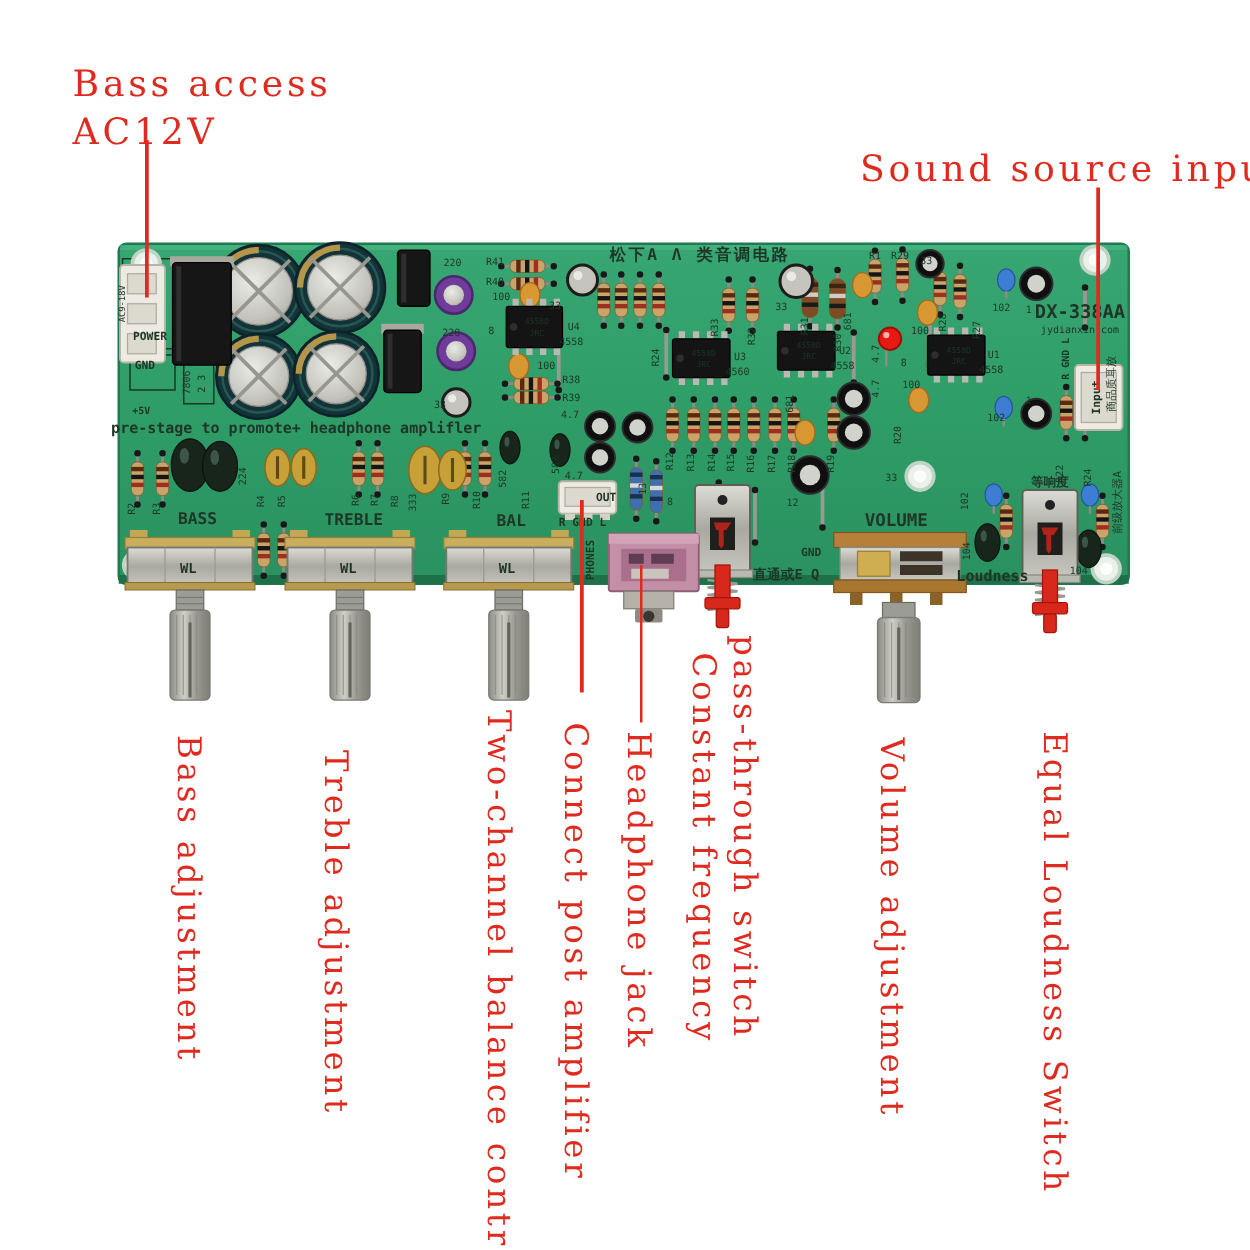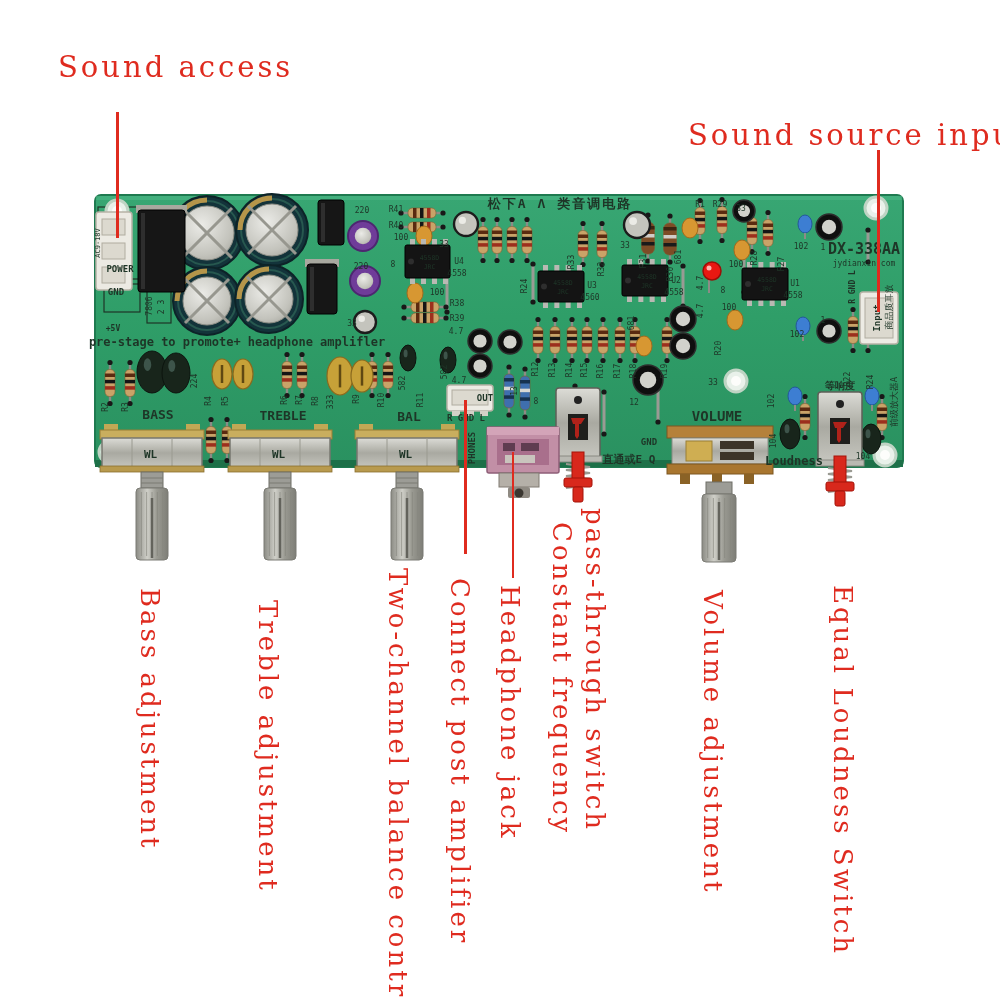--- a/index.html
+++ b/index.html
@@ -926,21 +926,22 @@
         <text x="823" y="323" font-size="8" text-anchor="middle">1</text>
       </g>
   </svg>
 
   <div class="redline" style="left:116px;top:112px;height:126px"></div>
   <div class="redline" style="left:877px;top:150px;height:162px"></div>
   <div class="redline" style="left:464px;top:400px;height:154px"></div>
   <div class="redline" style="left:512px;top:452px;height:126px;width:2px"></div>
 
   <div class="ann h" style="left:58px;top:48px">
-    <div>Sound access</div>
+    <div>Bass access</div>
+    <div>AC12V</div>
   </div>
   <div class="ann h" style="left:688px;top:116px">Sound source input</div>
 
   <div class="ann v" style="left:165px;top:588px">Bass adjustment</div>
   <div class="ann v" style="left:283px;top:600px">Treble adjustment</div>
   <div class="ann v" style="left:413px;top:568px">Two-channel balance control</div>
   <div class="ann v" style="left:475px;top:578px">Connect post amplifier</div>
   <div class="ann v" style="left:525px;top:585px">Headphone jack</div>
   <div class="ann v" style="left:610px;top:508px">pass-through switch</div>
   <div class="ann v" style="left:577px;top:522px">Constant frequency</div>

